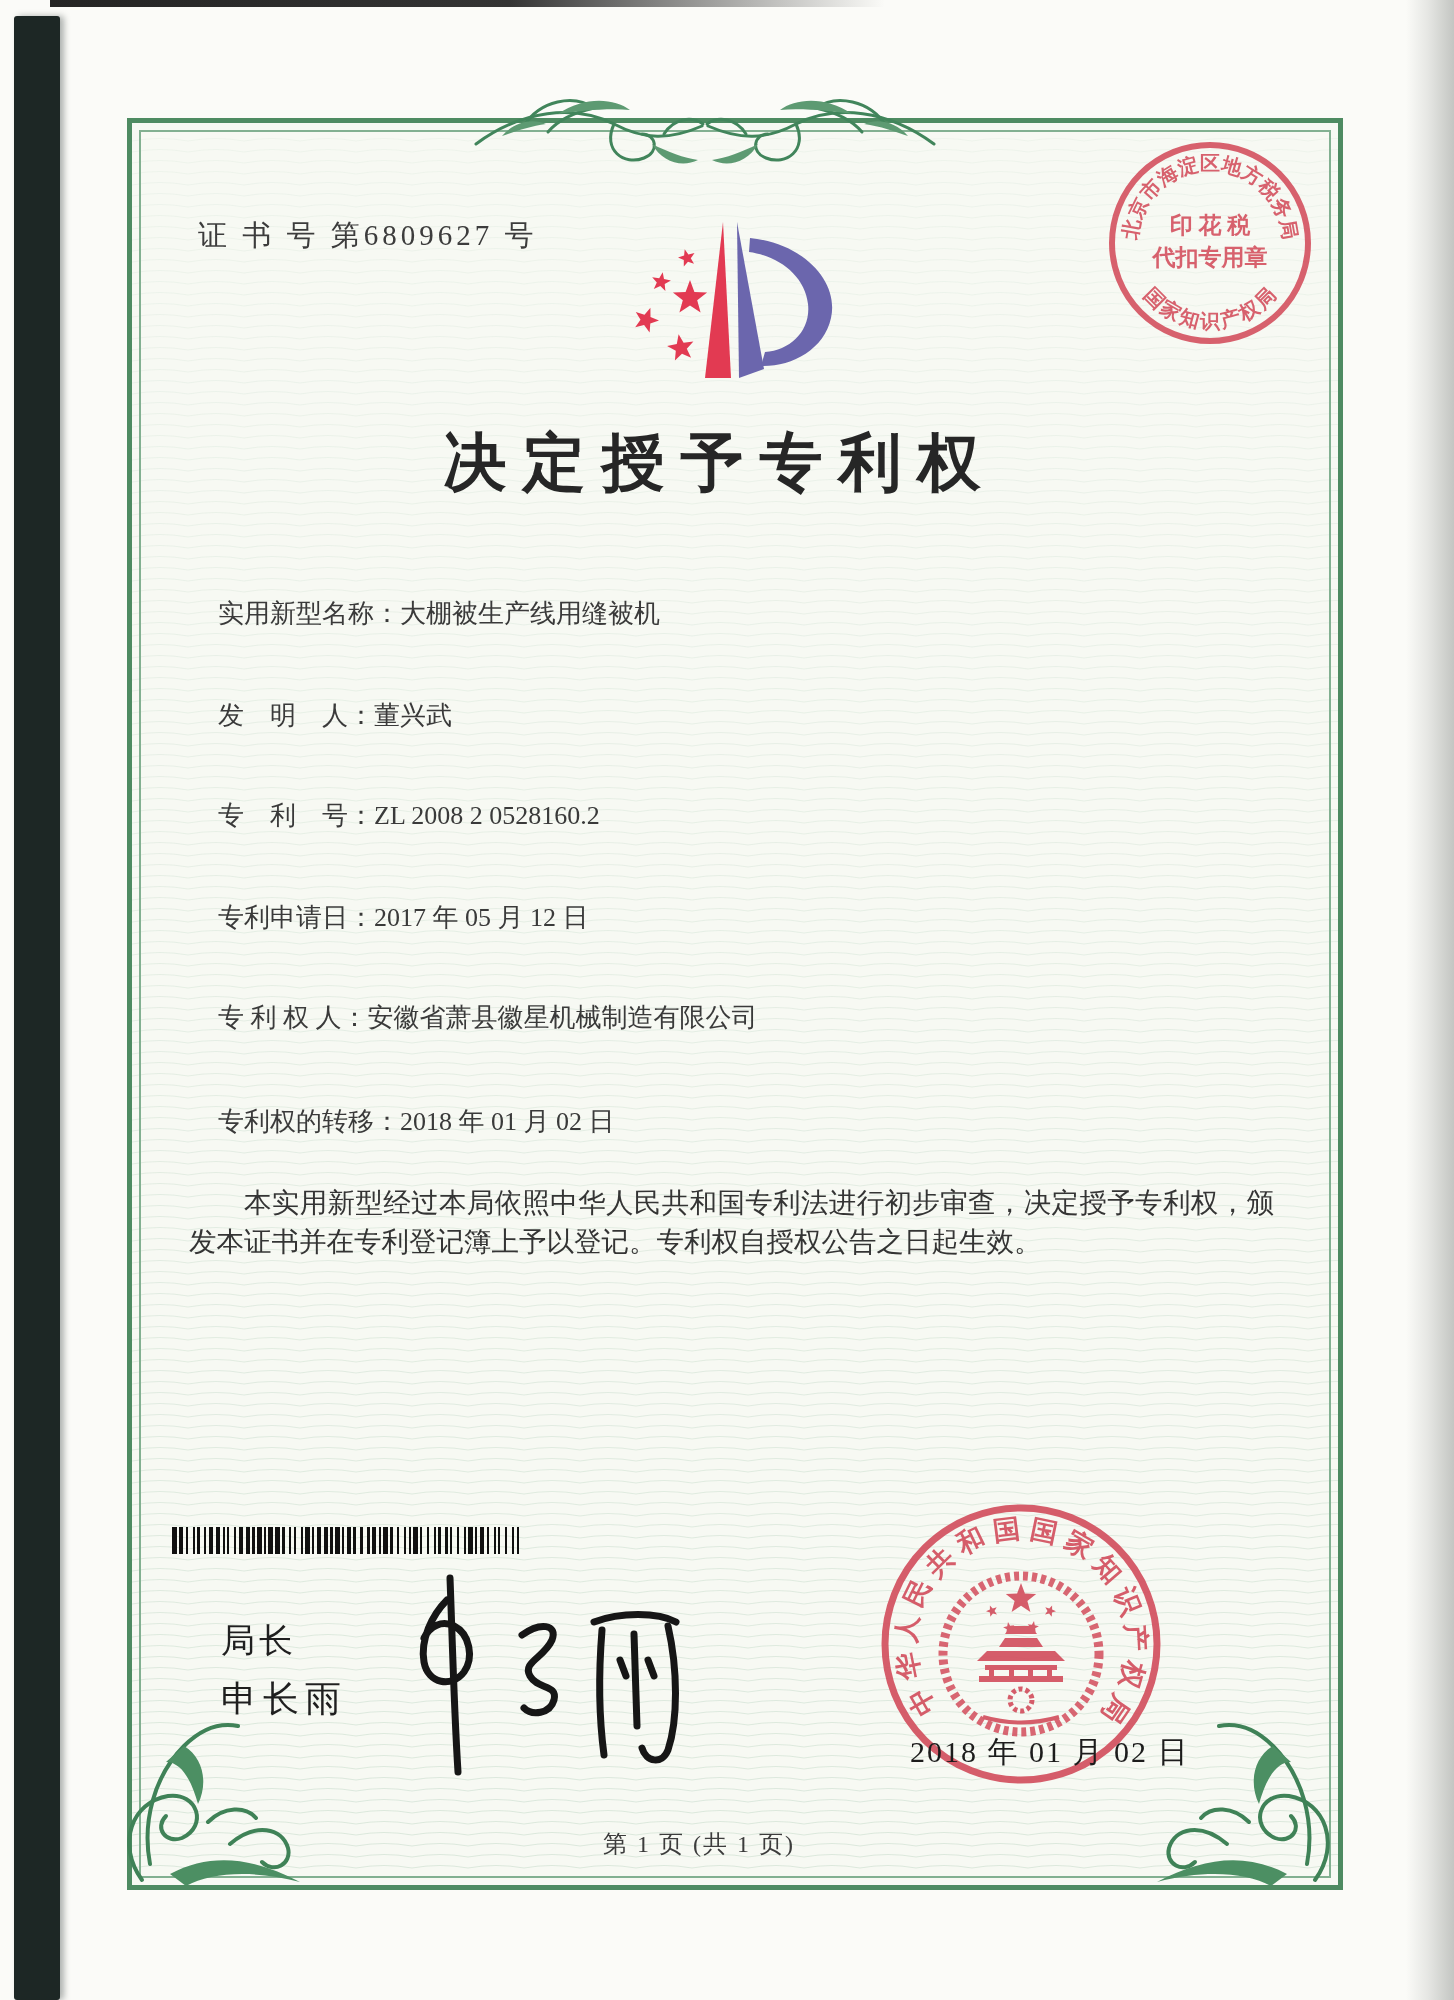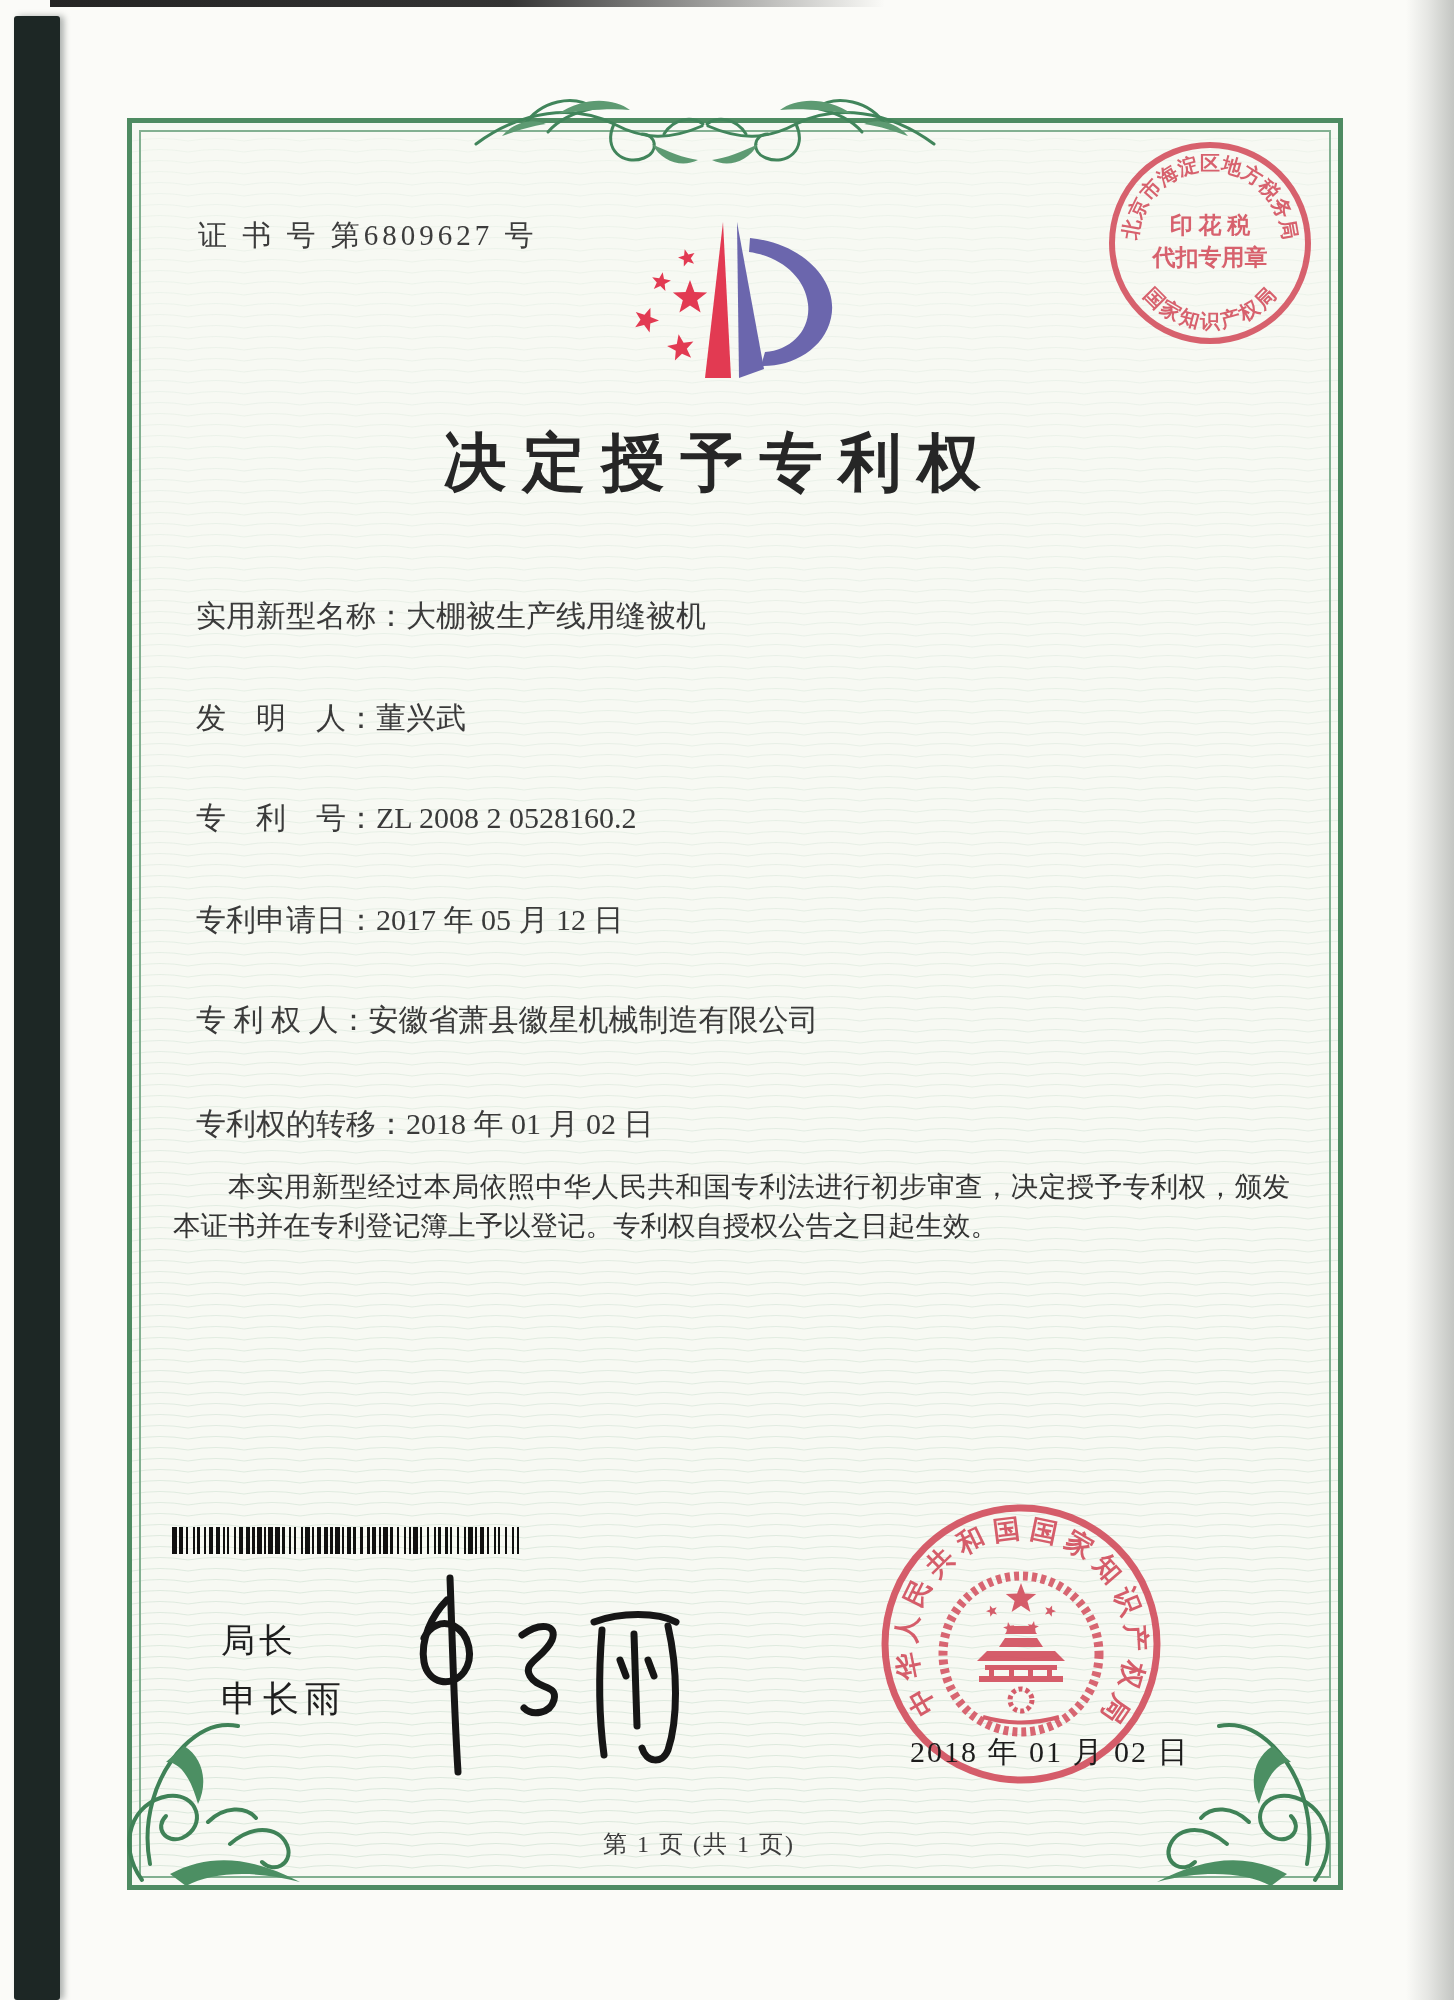--- a/index.html
+++ b/index.html
@@ -22,25 +22,25 @@
     box-sizing:border-box;background:#f7f9f3;z-index:1;}
   .frame-inner{left:139px;top:130px;width:1192px;height:1748px;border:2px solid #82b091;
     box-sizing:border-box;z-index:2;}
   .texture{left:132px;top:123px;width:1206px;height:1762px;z-index:1;}
   .ornament{z-index:4;}
   
   .content{z-index:10;}
   .cert-no{left:198px;top:216px;font-size:29px;letter-spacing:4px;color:#3c3c3c;}
   .title{left:104px;top:420px;width:1232px;text-align:center;font-size:63px;font-weight:700;
     letter-spacing:16px;color:#262626;}
-  .field{left:196px;font-size:30px;color:#3a3a3a;white-space:nowrap;}
+  .field{left:218px;font-size:26px;color:#3a3a3a;white-space:nowrap;}
   .f0{top:596px}.f1{top:698px}.f2{top:798px}.f3{top:900px}.f4{top:1000px}.f5{top:1104px}
   .paras{left:173px;top:1167px;width:1117px;font-size:27.5px;line-height:39px;color:#343434;
     text-align:justify;}
-  .paras p{margin:0;text-indent:2em;}
+  .paras p{margin:16px;text-indent:2em;}
   .barcode{left:172px;top:1527px;width:348px;height:27px;overflow:hidden;white-space:nowrap;font-size:0;}
   .barcode i{display:inline-block;height:100%;}
   .bar{background:#101010;}
   .gap{background:transparent;}
   .director-title{left:221px;top:1618px;font-size:34px;color:#1f1f1f;letter-spacing:4px;
     font-family:"Liberation Sans","DejaVu Sans",sans-serif;}
   .director-name{left:221px;top:1675px;font-size:36px;color:#1f1f1f;letter-spacing:6px;
     font-family:"Liberation Sans","DejaVu Sans",sans-serif;}
   .signature{left:372px;top:1560px;z-index:12;}
   .seal{left:881px;top:1504px;z-index:13;opacity:.92;}

